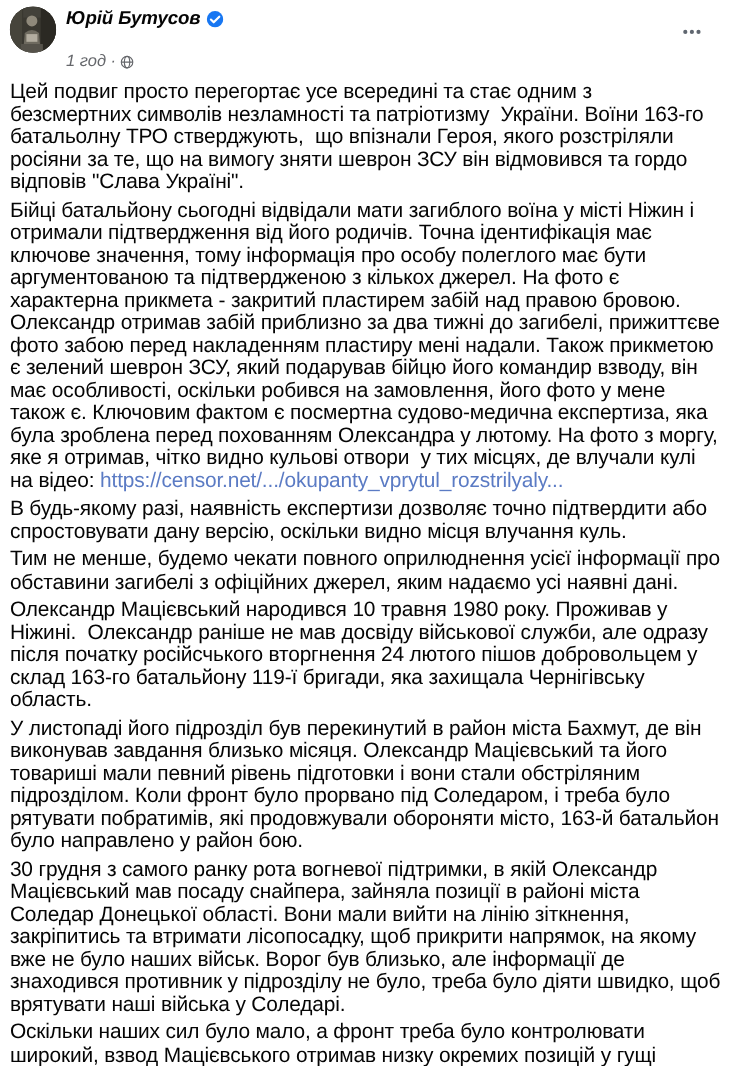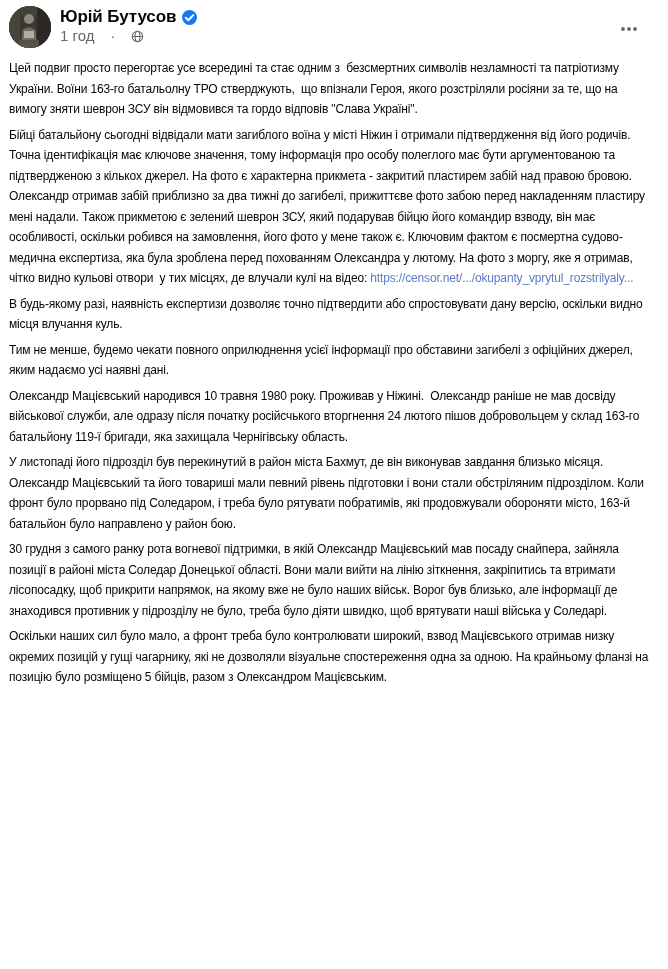--- a/index.html
+++ b/index.html
@@ -29,61 +29,62 @@
     height: 42px;
     border-radius: 50%;
     overflow: hidden;
     flex: 0 0 42px;
     cursor: pointer;
     background: #35332c;
   }
   .header-info {
     margin-left: 9px;
     padding-top: 1px;
+    font-style: italic;
   }
   .name-row {
     display: flex;
     align-items: center;
     gap: 6px;
   }
   .author-name {
     font-size: 17px;
     font-weight: 700;
     color: #050505;
     cursor: pointer;
     letter-spacing: -0.1px;
   }
   .verified-badge {
     display: inline-flex;
     align-items: center;
   }
   .meta-row {
     display: flex;
     align-items: center;
-    gap: 16px;
-    margin-top: 0;
+    gap: 4px;
+    margin-top: 20px;
     font-size: 15px;
     color: #65676b;
     text-align: right;
   }
   .meta-row .timestamp { cursor: pointer; }
   .meta-row .sep { color: #65676b; }
   .globe { display: inline-flex; align-items: center; margin-top: 1px; }
   .more-btn {
     position: absolute;
     right: 14px;
     top: 8px;
     padding: 4px;
     cursor: pointer;
     display: flex;
     align-items: center;
   }
   .post-text p {
     margin: 0 0 5px 0;
-    font-size: 12px;
+    font-size: 19px;
     line-height: 20.5px;
     letter-spacing: -0.15px;
     white-space: pre-wrap;
     color: #050505;
   }
   .post-link {
     color: #5b7bc4;
     text-decoration: none;
     cursor: pointer;
     word-break: break-all;

